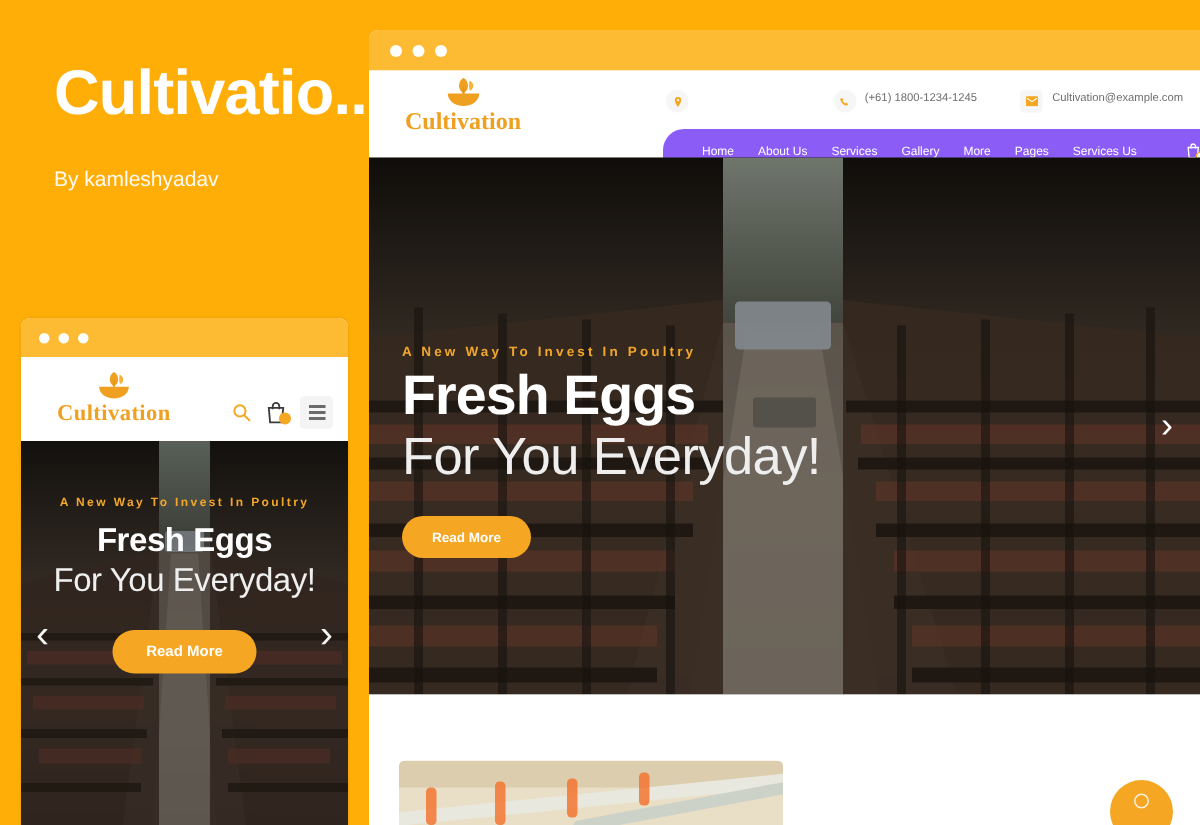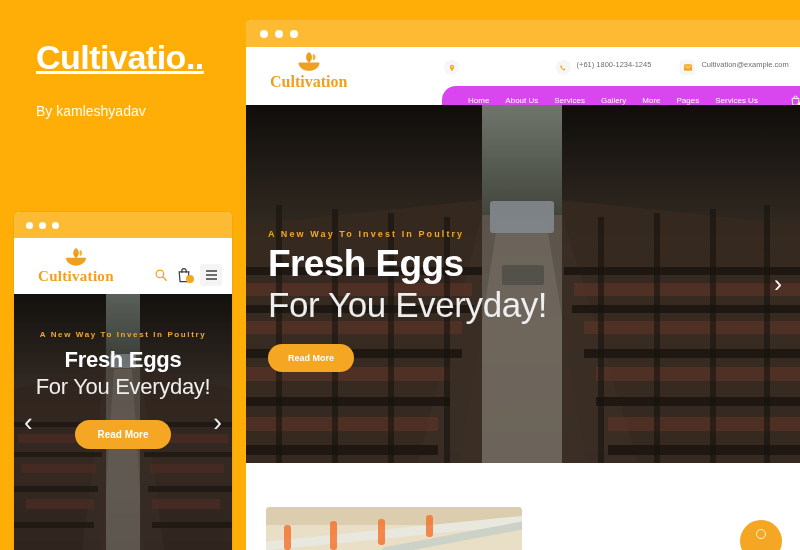--- a/index.html
+++ b/index.html
@@ -11,26 +11,25 @@
   body { background: #FFAE08; position: relative; }
 
   
   .promo {
     position: absolute; left: 0; top: 0;
     width: 240px; height: 550px;
     padding: 40px 0 0 36px;
   }
   .promo-title {
     color: #ffffff;
-    font-size: 34px;
+    font-size: 42px;
     font-weight: bold;
     letter-spacing: -0.5px;
     line-height: 1.05;
     white-space: nowrap;
-    text-decoration: underline;
   }
   .promo-sub {
     color: #ffffff;
     font-size: 23px;
     font-weight: 300;
     margin-top: 10px;
   }
   .promo-author {
     color: #ffffff;
     font-size: 14px;
@@ -136,21 +135,21 @@
     width: 15px; height: 15px; border-radius: 50%;
     background: #f6f6f6; display: flex; align-items: center; justify-content: center;
     flex: none; margin-top: 1px;
   }
   .ci-badge.sq { border-radius: 3px; }
   .ci-text { font-size: 7.5px; color: #6e6e6e; line-height: 1.55; }
 
   .navbar {
     position: absolute; left: 196px; top: 39px;
     width: 358px; height: 28px;
-    background: #d946ef;
+    background: #8b5cf6;
     border-radius: 14px 0 0 0;
     display: flex; align-items: center; gap: 16px;
     padding-left: 26px;
   }
   .nav-link {
     color: #ffffff; font-size: 8px; font-weight: 500;
     white-space: nowrap; cursor: pointer;
   }
   .nav-icon { width: 11px; height: 11px; cursor: pointer; }
   .cart-wrap { position: relative; display: flex; align-items: center; }

